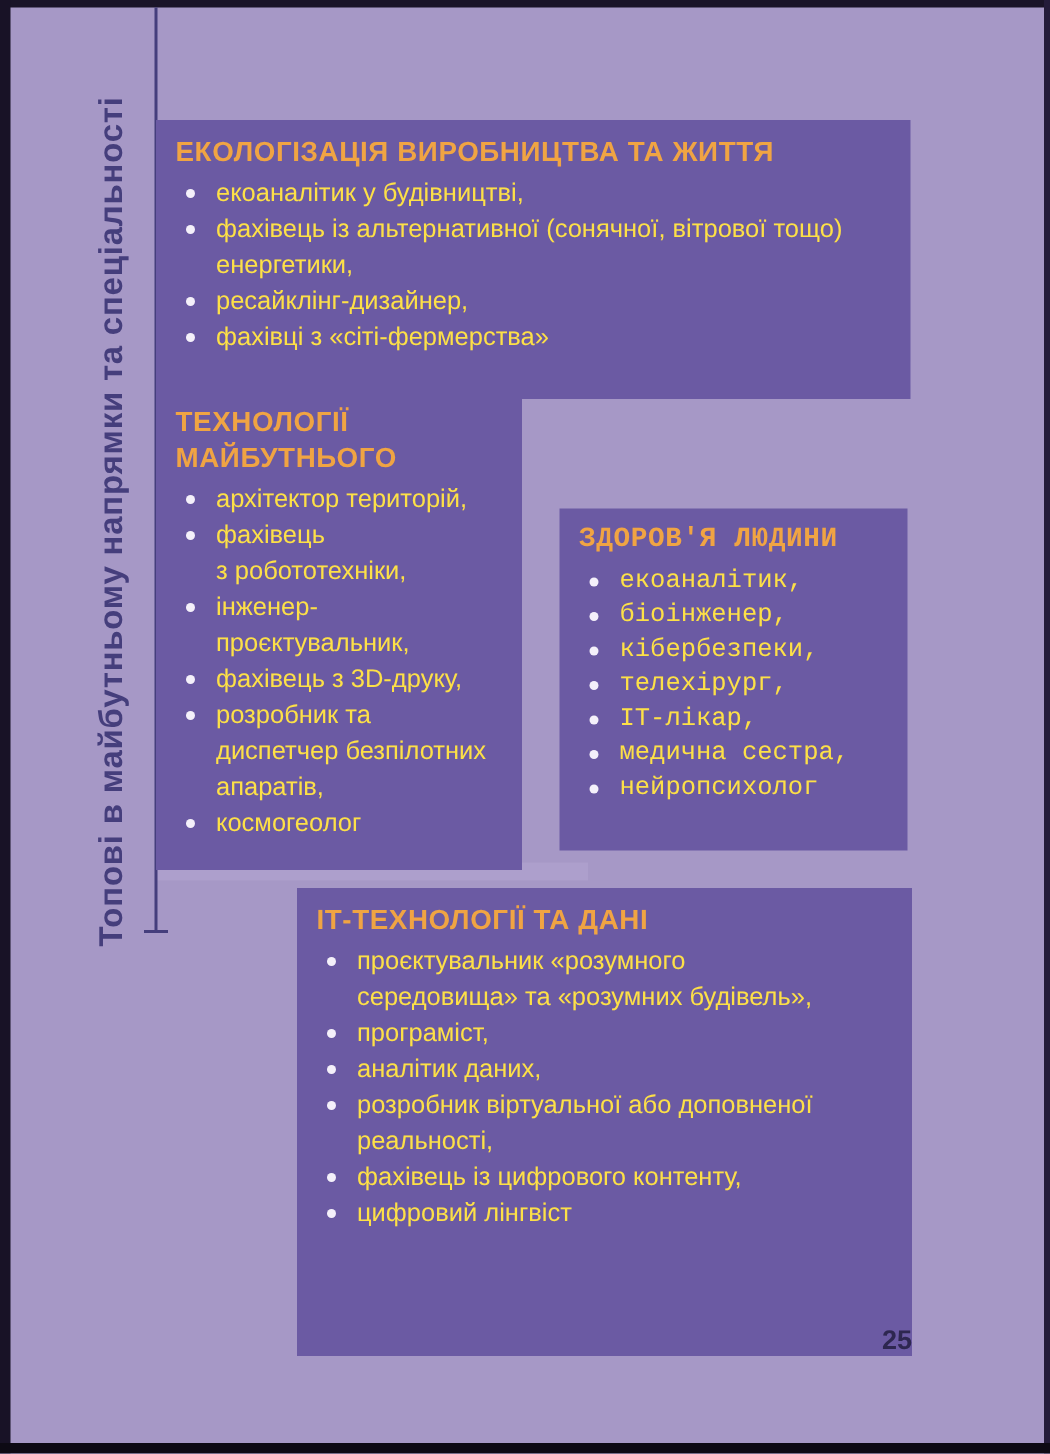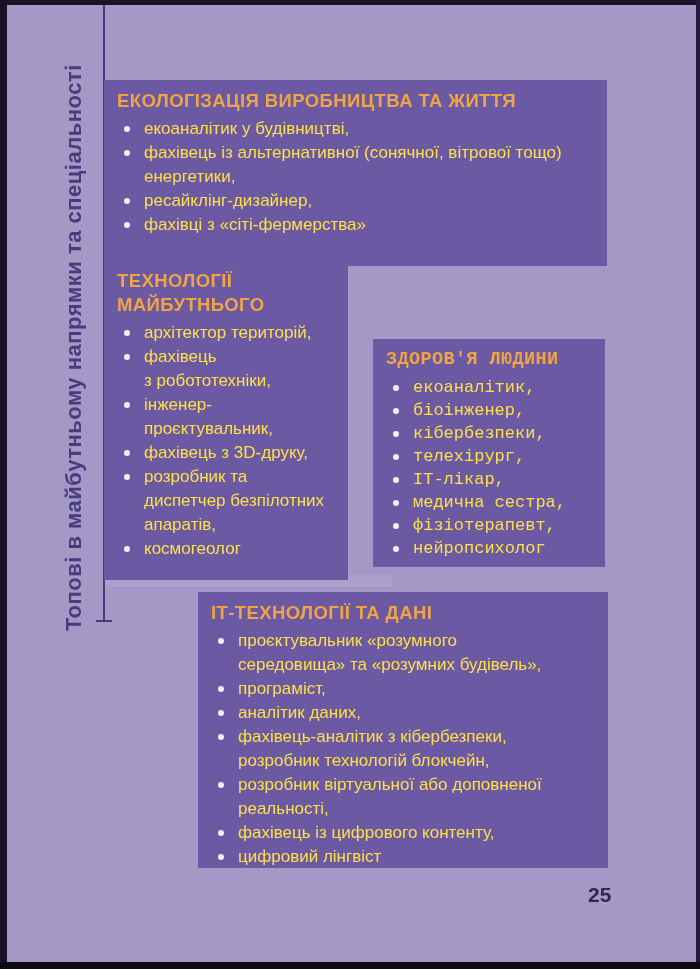--- a/index.html
+++ b/index.html
@@ -44,21 +44,21 @@
   
   .box {
     position:absolute;
     background:#6b5aa3;
     box-sizing:border-box;
     padding:9px 12px 8px 13px;
   }
   .box1 { left:104px; top:80px;  width:503px; height:186px; }
   .box2 { left:104px; top:260px; width:244px; height:320px; }
   .box3 { left:373px; top:339px; width:232px; height:228px;font-family:Liberation Mono, monospace; }
-  .box4 { left:198px; top:592px; width:410px; height:276px; }
+  .box4 { left:198px; top:592px; width:410px; height:312px; }
 
   .box h2 {
     margin:0 0 4px 0;
     font-size:18.5px; line-height:24px;
     font-weight:bold; color:#f0a443;
     letter-spacing:0.4px;
     white-space:pre-line;
   }
   .box ul { margin:0; padding:0; list-style:none; }
   .box li {
@@ -70,21 +70,21 @@
   }
   .box3 li { line-height:23px; }
   .dot {
     position:absolute; left:7px; top:9px;
     width:6px; height:6px; border-radius:50%;
     background:#f4f0fa;
   }
 
   .page-number {
     position:absolute; left:588px; top:883px;
-    font-size:21px; font-weight:bold; color:#2e2750;
+    font-size:18px; font-weight:bold; color:#2e2750;
   }
 </style>
 </head>
 <body>
 
 <div class="page">
 
   <div class="border-top"></div>
   <div class="border-left"></div>
   <div class="border-right"></div>
@@ -127,34 +127,31 @@
 
   <section class="box box3">
     <h2>ЗДОРОВ'Я ЛЮДИНИ</h2>
     <ul>
       <li><span class="dot"></span><span>екоаналітик,</span></li>
       <li><span class="dot"></span><span>біоінженер,</span></li>
       <li><span class="dot"></span><span>кібербезпеки,</span></li>
       <li><span class="dot"></span><span>телехірург,</span></li>
       <li><span class="dot"></span><span>ІТ-лікар,</span></li>
       <li><span class="dot"></span><span>медична сестра,</span></li>
-      <li><span class="dot"></span><span>фізіотерапевт,</span></li>
       <li><span class="dot"></span><span>нейропсихолог</span></li>
     </ul>
   </section>
 
   <section class="box box4">
     <h2>ІТ-ТЕХНОЛОГІЇ ТА ДАНІ</h2>
     <ul>
       <li><span class="dot"></span><span>проєктувальник «розумного
 середовища» та «розумних будівель»,</span></li>
       <li><span class="dot"></span><span>програміст,</span></li>
       <li><span class="dot"></span><span>аналітик даних,</span></li>
-      <li><span class="dot"></span><span>фахівець-аналітик з кібербезпеки,
-розробник технологій блокчейн,</span></li>
       <li><span class="dot"></span><span>розробник віртуальної або доповненої
 реальності,</span></li>
       <li><span class="dot"></span><span>фахівець із цифрового контенту,</span></li>
       <li><span class="dot"></span><span>цифровий лінгвіст</span></li>
     </ul>
   </section>
 
   <div class="page-number">25</div>
 
 </div>

